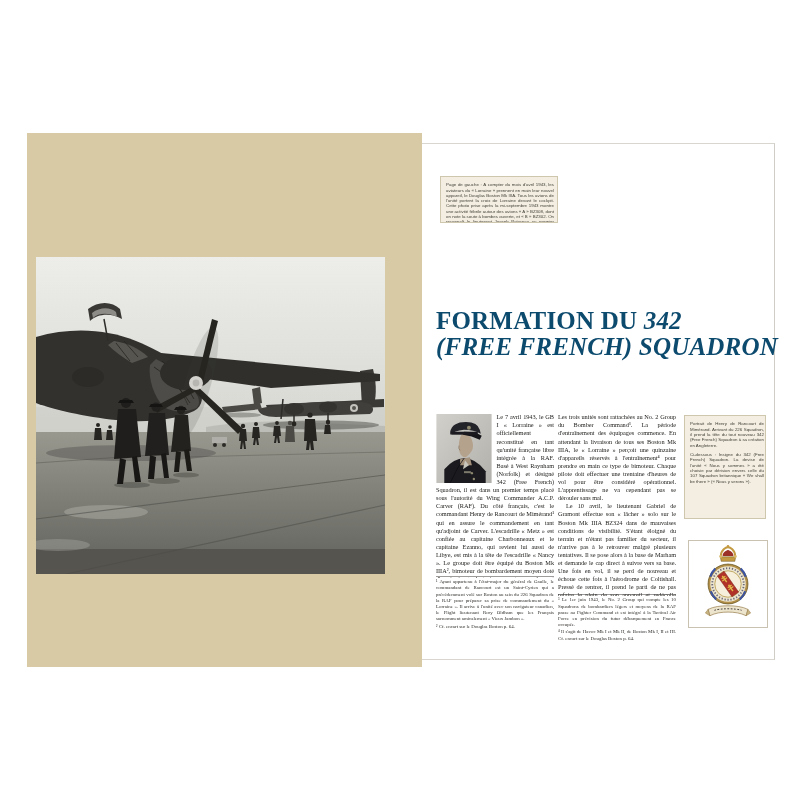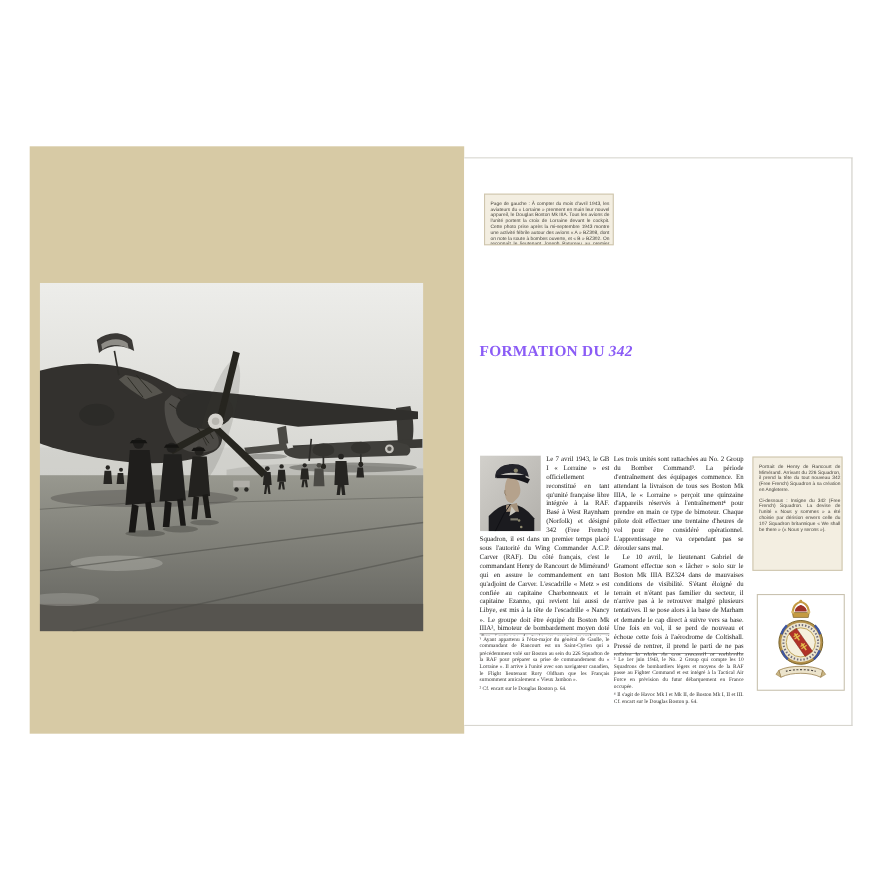--- a/index.html
+++ b/index.html
@@ -17,22 +17,22 @@
   .cap-box{background:#f3eee1;border:1px solid #cfc6ae;box-sizing:border-box;padding:5px 5px;overflow:hidden;}
   .tiny{transform:scale(0.5);transform-origin:0 0;font-family:"Liberation Sans",sans-serif;
         color:#43413a;text-align:justify;}
   .capA{left:440px;top:176px;width:118px;height:47px;}
   .capA .tiny{width:216px;font-size:8.8px;line-height:10.6px;}
   .capB{left:684px;top:415px;width:82px;height:104px;}
   .capB .tiny{width:148px;font-size:8.8px;line-height:10.7px;}
   .capB .tiny p{margin:0 0 8px 0;}
   .tiny p{margin:0;}
   
-  .heading{left:436px;top:308px;width:345px;color:#8b5cf6;font-weight:bold;
-           font-size:14px;line-height:25.5px;letter-spacing:.2px;}
+  .heading{left:436px;top:308px;width:345px;color:#0c4a6e;font-weight:bold;
+           font-size:25px;line-height:25.5px;letter-spacing:.2px;}
   
   .col{overflow:visible;}
   .col1{left:436px;top:413px;width:118px;height:217px;}
   .col2{left:558px;top:413px;width:118px;height:229px;}
   .col-inner{transform:scale(0.5);transform-origin:0 0;width:236px;position:relative;}
   .col1 .col-inner{height:434px;}
   .col2 .col-inner{height:458px;}
   .para-area{overflow:hidden;}
   .col1 .para-area{height:330px;}
   .col2 .para-area{height:366px;}
@@ -201,21 +201,21 @@
 <div class="abs page-right"></div>
 
 <div class="abs cap-box capA">
   <div class="tiny">
     <p>Page de gauche : À compter du mois d'avril 1943, les aviateurs du « Lorraine » prennent en main leur nouvel appareil, le Douglas Boston Mk IIIA. Tous les avions de l'unité portent la croix de Lorraine devant le cockpit. Cette photo prise après la mi-septembre 1943 montre une activité fébrile autour des avions « A » BZ308, dont on note la soute à bombes ouverte, et « B » BZ302. On reconnaît le lieutenant Joseph Patureau au premier plan.</p>
   </div>
 </div>
 
 <div class="abs heading">
   <span>FORMATION DU </span><i>342</i><br>
-  <br>
+  <i>(FREE FRENCH) SQUADRON</i><br>
 </div>
 
 <div class="abs col col1">
   <div class="col-inner">
     <div class="para-area">
       <div class="portrait">
         <svg width="112" height="138" viewBox="0 0 56 70">
           <defs>
             <linearGradient id="pgG" x1="0" y1="0" x2="1" y2="1">
               <stop offset="0" stop-color="#d2d0cb"></stop>

